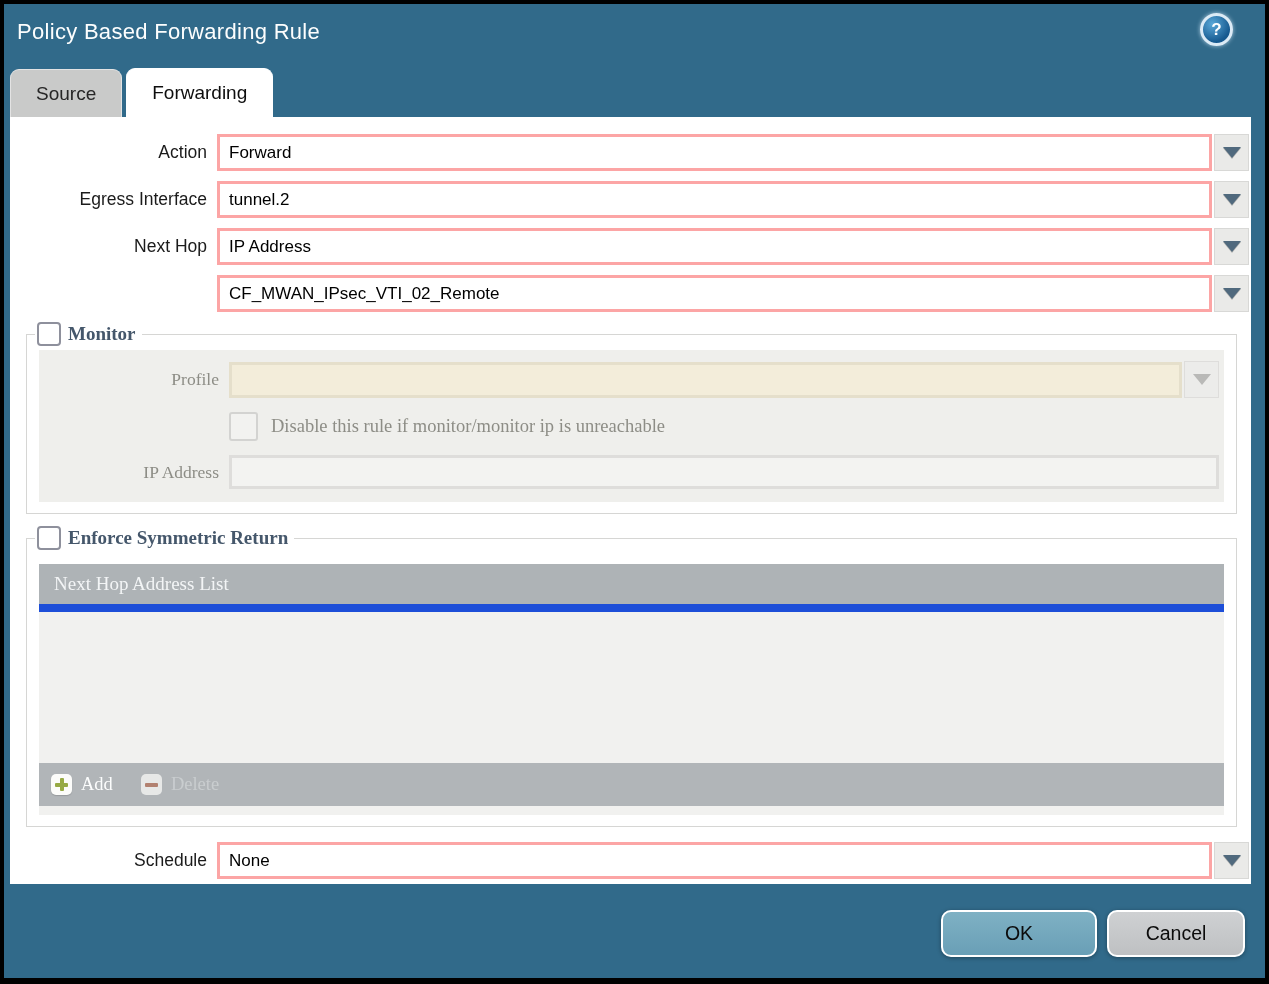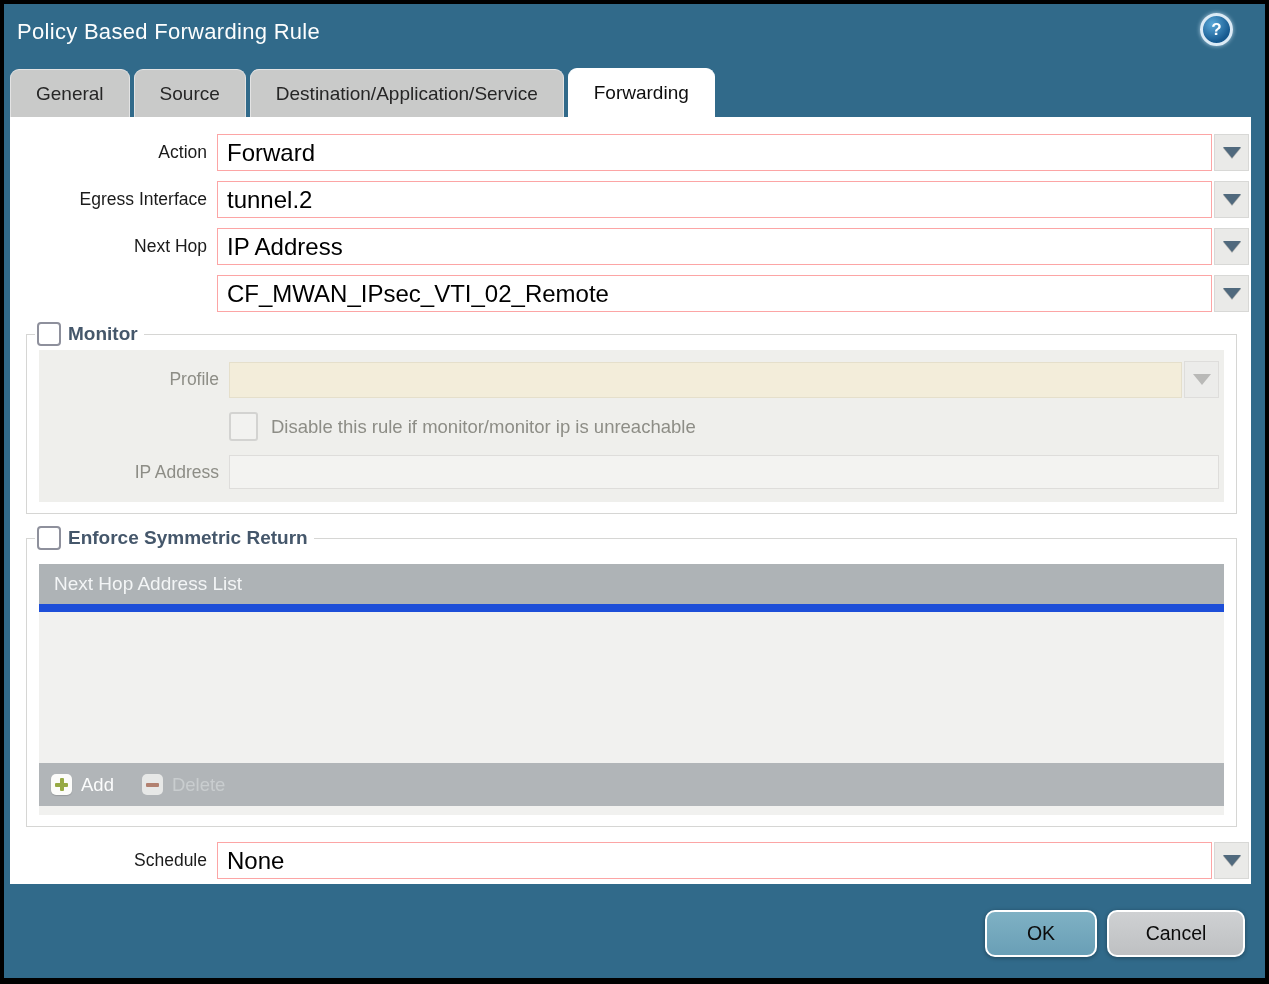--- a/index.html
+++ b/index.html
@@ -40,37 +40,37 @@
   .content{
     position:absolute;left:6px;right:14px;top:113px;bottom:94px;
     background:#ffffff;padding-top:17px;box-sizing:border-box;overflow:hidden;
   }
   .form-row{display:flex;align-items:center;margin:0 2px 10px 0;height:37px;}
   .form-label{
     flex:0 0 207px;box-sizing:border-box;padding-right:10px;text-align:right;
     font-size:17.5px;color:#1b1b1b;
   }
   .input{
-    flex:1;height:37px;box-sizing:border-box;border:1px solid #fca5a5;background:#fff;
-    display:flex;align-items:center;padding:8px 9px;font-size:24px;color:#000;
+    flex:1;height:37px;box-sizing:border-box;border:3px solid #fca5a5;background:#fff;
+    display:flex;align-items:center;padding:8px 9px;font-size:17px;color:#000;
   }
   .dd-btn{
     flex:0 0 35px;height:37px;margin-left:2px;box-sizing:border-box;
     background:#eaeae8;border:1px solid #d8d8d6;
     display:flex;align-items:center;justify-content:center;cursor:pointer;
   }
   .arr{
     width:0;height:0;border-left:9px solid transparent;border-right:9px solid transparent;
     border-top:11px solid #50697d;filter:drop-shadow(0 1px 0 rgba(0,0,0,.25));
   }
   .dd-btn.disabled{background:#ececea;border-color:#dedddb;cursor:default;}
   .dd-btn.disabled .arr{border-top-color:#b9b9b7;filter:none;}
   
   fieldset.group{
-    border:1px solid #d6d6d4;margin:8px 14px 12px 16px;padding:0 0 11px 0;
+    border:1px solid #d6d6d4;margin:8px 14px 12px 16px;padding:0 0 11px 0;font-family:Liberation Serif, serif;
   }
   fieldset.group legend{
     display:flex;align-items:center;margin-left:8px;padding:0 6px 0 2px;
   }
   .cb{
     width:20px;height:20px;background:#fff;border:2px solid #8e909c;border-radius:4px;
     margin-right:7px;cursor:pointer;flex:0 0 auto;
   }
   .legend-text{font-size:19px;font-weight:bold;color:#45576b;}
   
@@ -121,37 +121,35 @@
   .tbl-strip{height:9px;background:#f1f1ef;}
   .schedule-row{margin-top:15px;}
   
   .footer-buttons{position:absolute;right:20px;bottom:21px;display:flex;gap:10px;}
   .btn{
     height:47px;border:2px solid #ffffff;border-radius:10px;box-sizing:border-box;
     display:flex;align-items:center;justify-content:center;
     font-size:19.5px;color:#0b0b0b;cursor:pointer;
     box-shadow:0 1px 4px rgba(0,0,0,.35);
   }
-  .btn.ok{width:112px;background:linear-gradient(#7fb1c4,#699fb6);}
+  .btn.ok{width:156px;background:linear-gradient(#7fb1c4,#699fb6);}
   .btn.cancel{width:138px;background:linear-gradient(#cfd1d3,#bec0c2);}
 </style>
 </head>
 <body>
 
 <div class="dialog">
 
   <div class="titlebar">
     <span class="title">Policy Based Forwarding Rule</span>
     <div class="help">?</div>
   </div>
 
   <div class="tabs">
-    <div class="tab">General</div>
     <div class="tab">Source</div>
-    <div class="tab">Destination/Application/Service</div>
     <div class="tab active">Forwarding</div>
   </div>
 
   <div class="content">
 
     <div class="form-row">
       <div class="form-label">Action</div>
       <div class="input">Forward</div>
       <div class="dd-btn">
         <span class="arr"></span>

